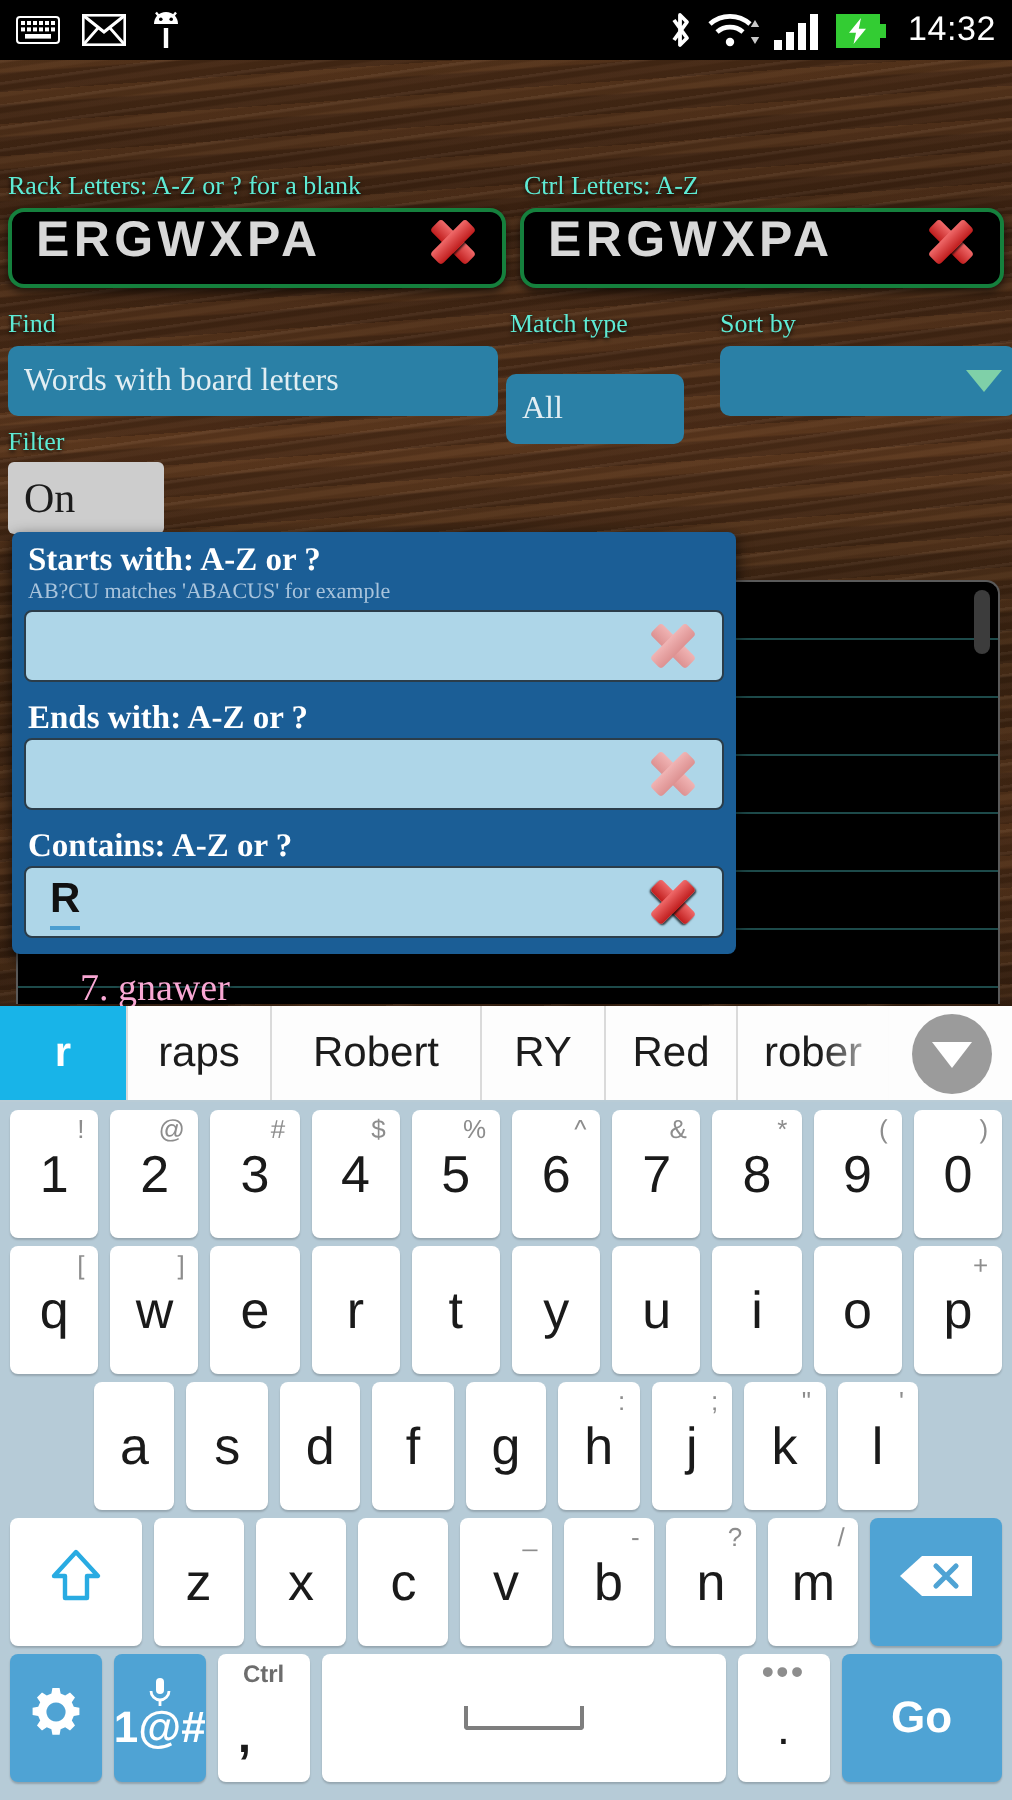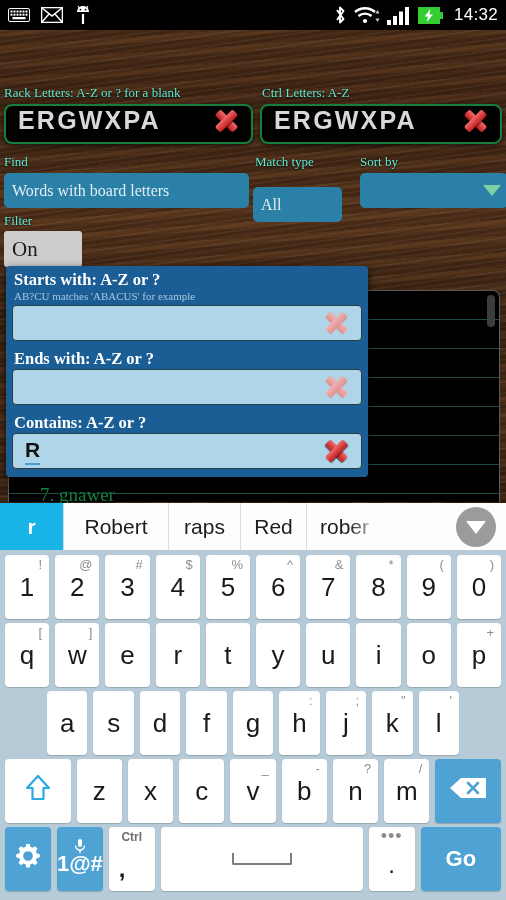--- a/index.html
+++ b/index.html
@@ -94,21 +94,21 @@
     position: absolute; left: 8px; top: 290px; width: 492px; height: 212px;
     background: #000; border-radius: 7px 7px 0 0;
     border: 1px solid #5a5a5a; border-bottom: none; overflow: hidden;
   }
   .rrow { height: 29px; border-bottom: 1px solid #1d4a4a; }
   .scrollthumb {
     position: absolute; right: 4px; top: 4px; width: 8px; height: 32px;
     background: #3c3c3c; border-radius: 4px;
   }
   .result-text {
-    position: absolute; left: 40px; top: 484px; color: #15803d;
+    position: absolute; left: 40px; top: 484px; color: #f9a8d4;
     font-size: 19px; text-shadow: 0 1px 2px #000;
   }
 
   
   .dialog {
     position: absolute; left: 6px; top: 266px; width: 362px;
     background: #1b5e96; border-radius: 4px;
     box-shadow: 0 3px 8px rgba(0,0,0,.75);
     padding-bottom: 4px; overflow: hidden;
   }
@@ -342,25 +342,28 @@
     <div class="dlg-field">
       <div class="fval"><span class="cursor">R</span></div>
       <div class="xbtn"></div>
     </div>
   </div>
 
   <div class="suggest">
     <div class="sg active" style="width:64px">
         <span>r</span>
       </div>
+    <div class="sg" style="width:72px">
+        <span>raps</span>
+      </div>
     <div class="sg" style="width:105px">
         <span>Robert</span>
       </div>
-    <div class="sg" style="width:72px">
-        <span>raps</span>
+    <div class="sg" style="width:62px">
+        <span>RY</span>
       </div>
     <div class="sg" style="width:66px">
         <span>Red</span>
       </div>
     <div class="sg fade" style="width:76px">
         <span>rober</span>
       </div>
     <div class="sg sg-more">
       <span class="circ">
           <span class="tri"></span>

